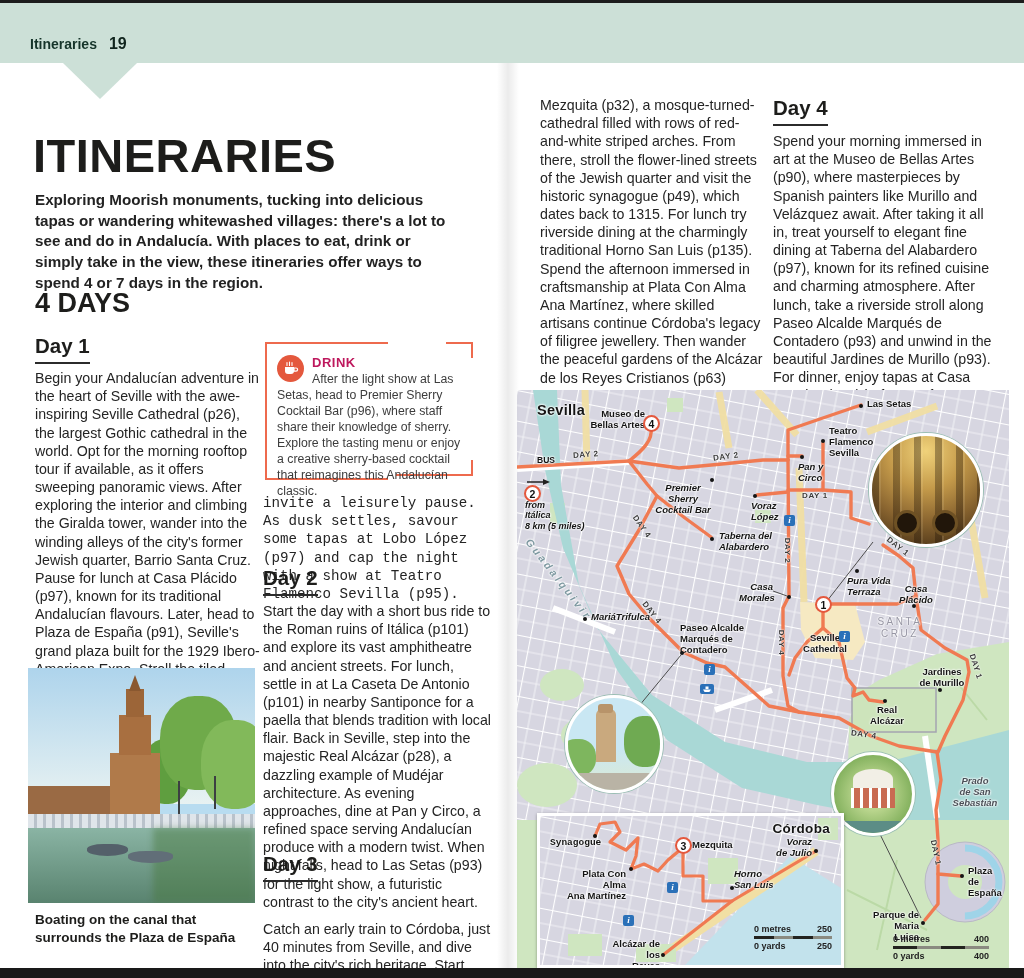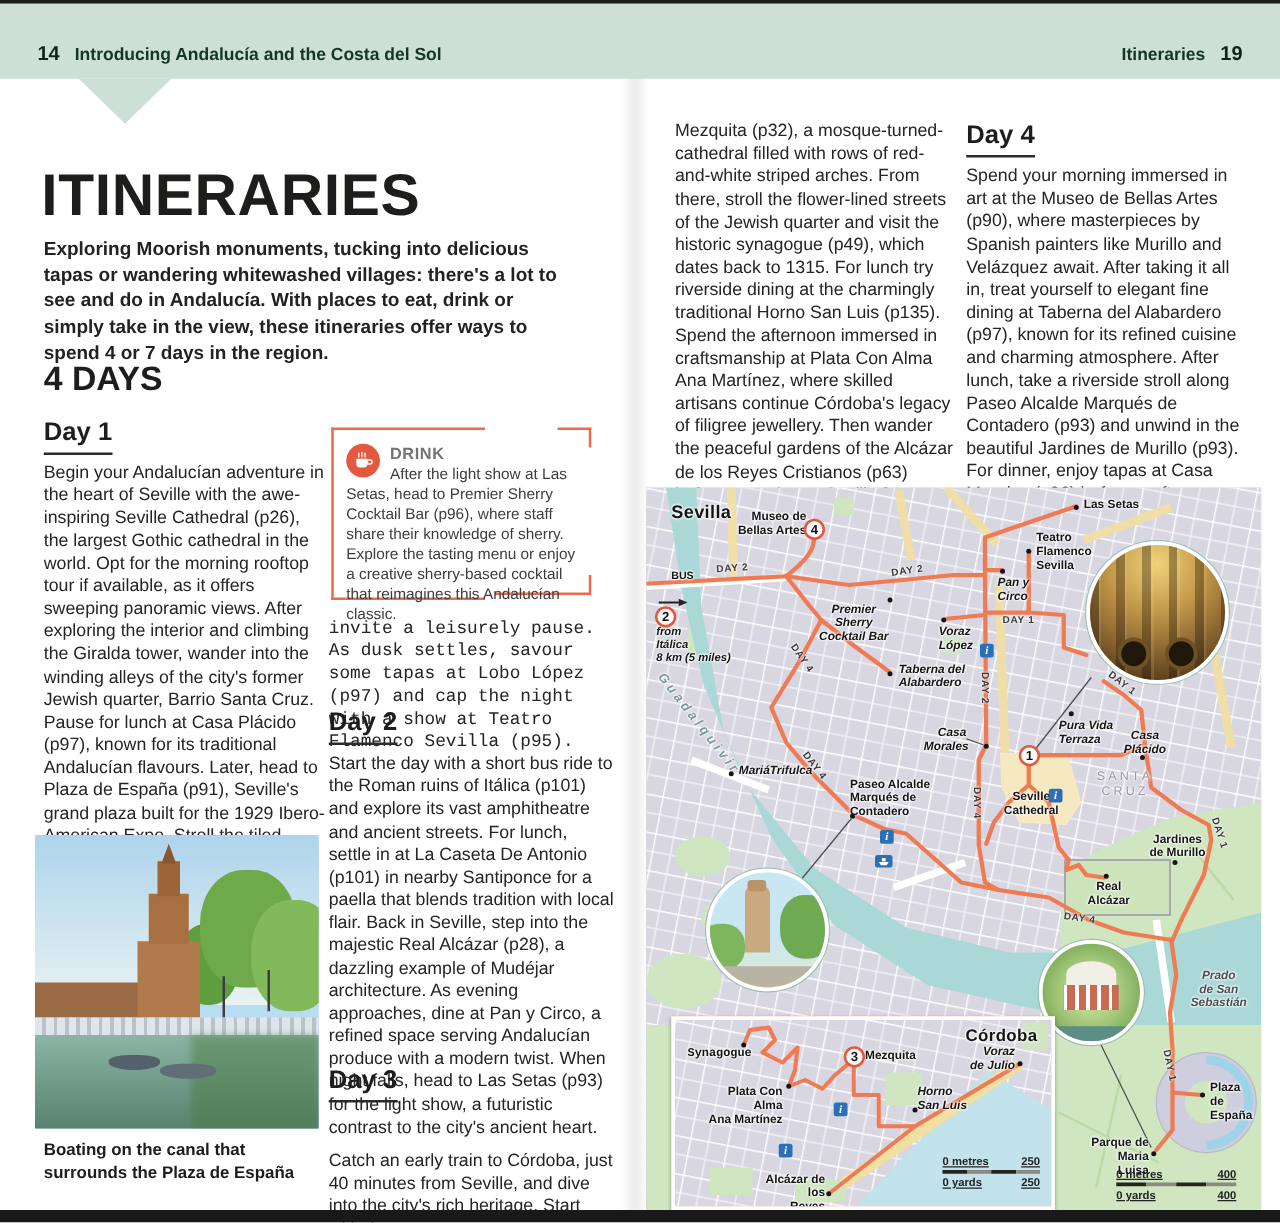--- a/index.html
+++ b/index.html
@@ -34,21 +34,21 @@
   #day4-body{left:773px;top:132px;width:224px;}
   
   #drinkbox{left:265px;top:342px;width:208px;height:134px;}
   .corner{position:absolute;border:0 solid #ee6a4d;}
   .c1{left:0;top:0;width:58%;height:100%;border-left-width:2px;border-top-width:2px;border-bottom-width:2px;}
   .c2{right:0;top:0;width:12%;height:14px;border-right-width:2px;border-top-width:2px;}
   .c3{right:0;bottom:0;width:36%;height:14px;border-right-width:2px;border-bottom-width:2px;}
   #drink-inner{position:absolute;left:12px;top:12px;right:10px;bottom:8px;font-size:12.3px;line-height:1.3;color:#3d3d3d;}
   #drink-icon{float:left;width:27px;height:27px;border-radius:50%;background:#e4583d;margin:1px 8px 2px 0;
               display:flex;align-items:center;justify-content:center;}
-  #drink-title{font-size:13px;font-weight:800;letter-spacing:.5px;color:#737373;display:block;padding-top:1px;}
+  #drink-title{font-size:13px;font-weight:800;letter-spacing:.5px;color:#be185d;display:block;padding-top:1px;}
   
   #photo{left:28px;top:668px;width:227px;height:235px;overflow:hidden;background:#b8dcf0;}
   #photo .sky{position:absolute;left:0;top:0;right:0;height:58%;background:linear-gradient(#aed4ec,#e8f2f2);}
   #photo .tower-base{position:absolute;left:36%;top:36%;width:22%;height:26%;background:#b07a4a;}
   #photo .tower-mid{position:absolute;left:40%;top:20%;width:14%;height:17%;background:#a86f40;}
   #photo .tower-top{position:absolute;left:43%;top:9%;width:8%;height:12%;background:#9c6538;}
   #photo .spire{position:absolute;left:44.5%;top:3%;width:0;height:0;border-left:6px solid transparent;
                 border-right:6px solid transparent;border-bottom:16px solid #8a5830;}
   #photo .wing{position:absolute;left:0;top:50%;width:38%;height:12%;background:#9a6a44;}
   #photo .tree1{position:absolute;left:58%;top:12%;width:34%;height:40%;background:#6faa4a;border-radius:45%;}
@@ -97,38 +97,34 @@
   #pc-torre .tree1{position:absolute;right:-6%;top:20%;width:45%;height:55%;background:#6faa52;border-radius:45%;}
   #pc-torre .tree2{position:absolute;left:-10%;top:45%;width:40%;height:40%;background:#7eb65e;border-radius:45%;}
   #pc-torre .ground{position:absolute;left:0;bottom:0;width:100%;height:18%;background:#b9b3a5;}
   #pc-pav{left:314px;top:362px;width:78px;height:78px;background:radial-gradient(circle,#b9d58d 30%,#7fae5a 75%,#5d8f44);}
   #pc-pav .dome{position:absolute;left:24%;top:18%;width:52%;height:26%;background:#f2efe6;border-radius:50% 50% 10% 10%;}
   #pc-pav .base{position:absolute;left:22%;top:42%;width:56%;height:26%;background:#c96b52;
       background-image:repeating-linear-gradient(90deg,#fff 0 3px,transparent 3px 9px);}
   #pc-pav .pond{position:absolute;left:0;bottom:0;width:100%;height:16%;background:#5c8d86;}
   #inset{left:20px;top:423px;width:301px;height:149px;background:#fca5a5;border:3px solid #fff;
          box-shadow:0 1px 3px rgba(0,0,0,.35);box-sizing:content-box;overflow:hidden;}
-  .scale{position:absolute;font-size:9px;font-weight:700;color:#222;text-decoration:underline;}
+  .scale{position:absolute;font-size:9px;font-weight:700;color:#222;}
   .scale .row{display:flex;justify-content:space-between;align-items:baseline;}
   .scale .bar{height:3px;margin:2px 0;display:flex;}
   .scale .bar i{flex:1;}
   .b1{background:#23231f;} .b2{background:#8a8a80;}
   #bottomline{left:0;top:968px;width:1024px;height:10px;background:#191919;}
   #gutter{left:497px;top:63px;width:22px;height:905px;
           background:linear-gradient(90deg,rgba(0,0,0,0),rgba(0,0,0,.08),rgba(0,0,0,0));}
 </style>
 </head>
 <body>
 
 <div id="topline" class="abs"></div>
 <div id="band" class="abs">
-  <div class="band-group">
-    <span class="band-num">14</span>
-    <span class="band-title">Introducing Andalucía and the Costa del Sol</span>
-  </div>
   <div class="band-group">
     <span class="band-title">Itineraries</span>
     <span class="band-num">19</span>
   </div>
 </div>
 <div id="notch" class="abs"></div>
 
 <h1 id="page-title" class="abs" style="margin:0;">ITINERARIES</h1>
 <p id="intro" class="abs" style="margin:0;">Exploring Moorish monuments, tucking into delicious tapas or wandering whitewashed villages: there's a lot to see and do in Andalucía. With places to eat, drink or simply take in the view, these itineraries offer ways to spend 4 or 7 days in the region.</p>
 <h2 id="four-days" class="abs" style="margin:0;">4 DAYS</h2>

